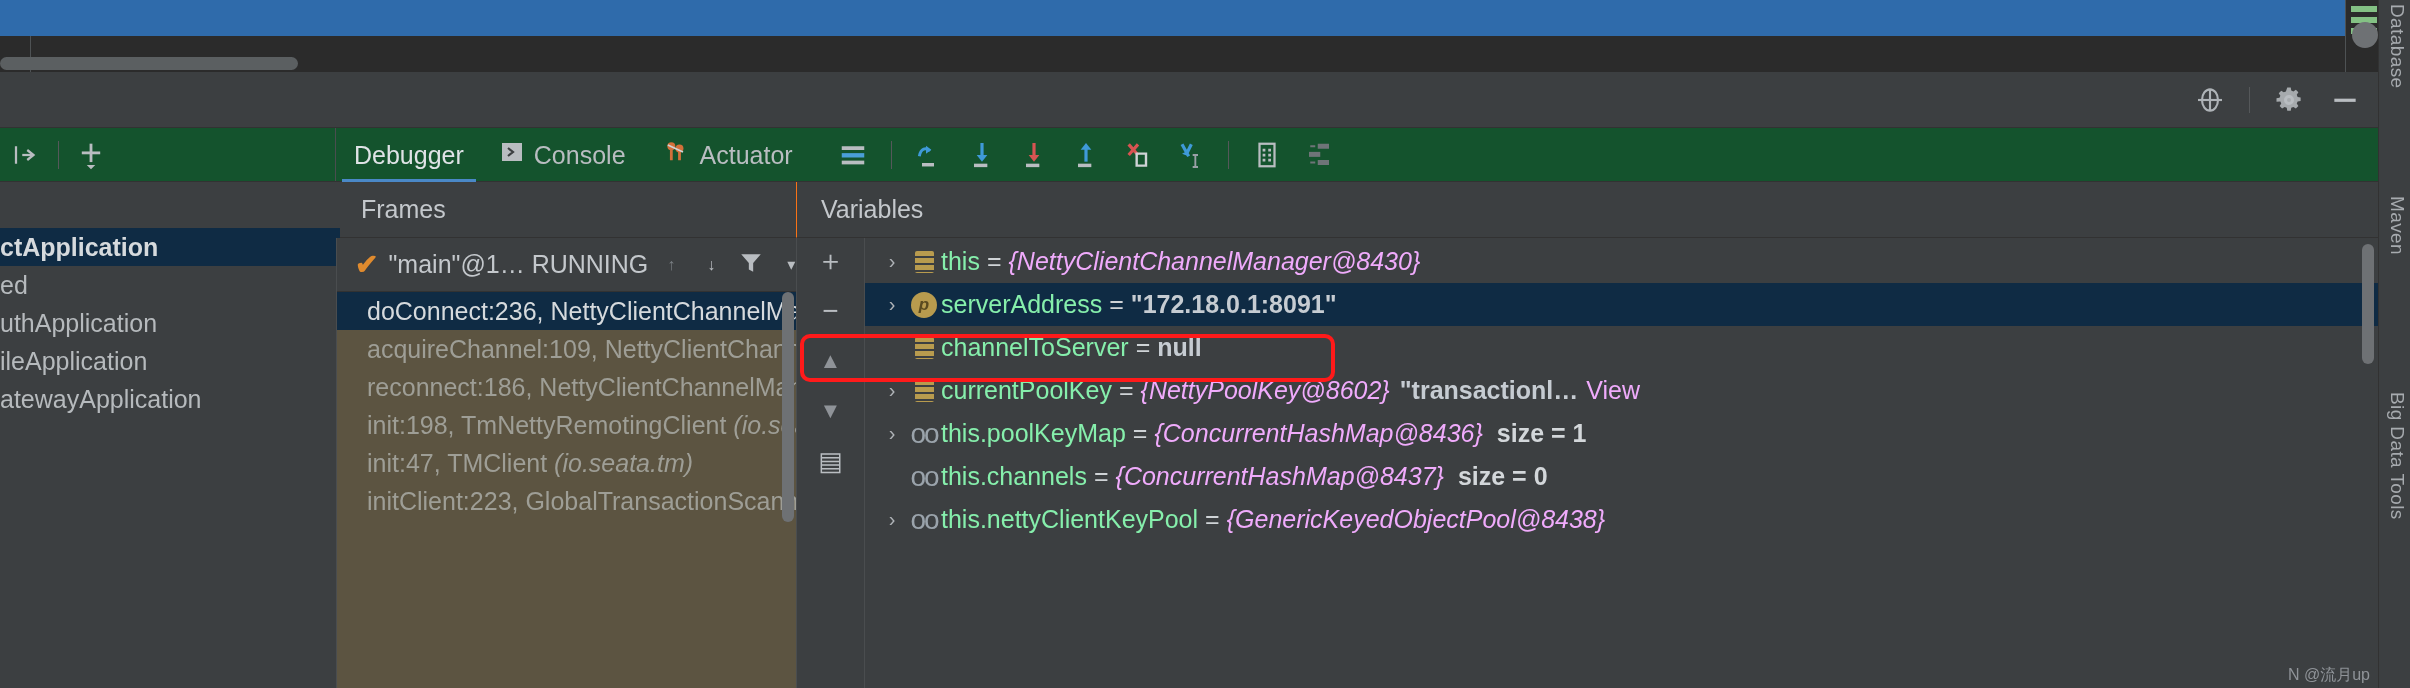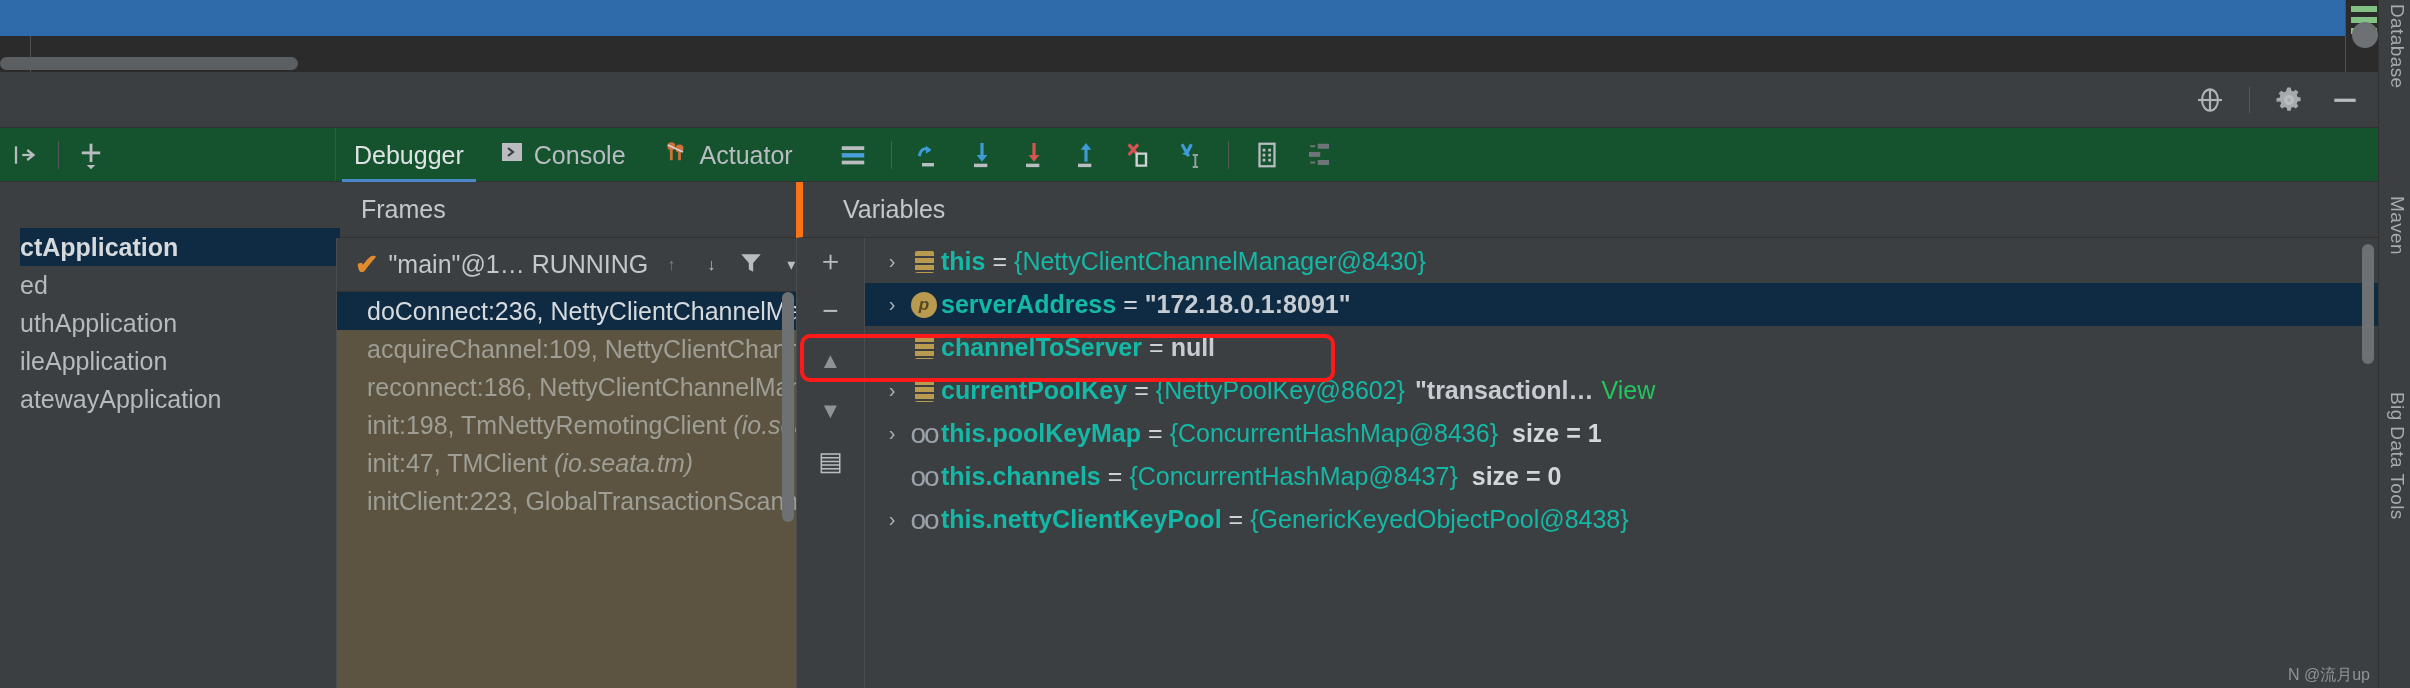--- a/index.html
+++ b/index.html
@@ -65,26 +65,26 @@
   .steptools { display:flex; align-items:center; gap:4px; padding-left:18px; }
   .st { width:48px; height:54px; display:flex; align-items:center; justify-content:center; }
   .st-sep { width:1px; height:28px; background:#55585a; margin:0 10px; }
 
   
   .colhdr { position:absolute; top:182px; height:56px; background:#3c3f41;
      border-bottom:1px solid #323232; display:flex; align-items:center;
      color:#c4c8cc; font-size:25px; }
   .colhdr-frames { left:336px; width:460px; padding-left:24px;
      border-left:1px solid #4a4d4f; }
-  .colhdr-vars   { left:796px; width:1582px; padding-left:40px;
-     border-left:7px solid #f97316; }
+  .colhdr-vars   { left:796px; width:1582px; padding-left:24px;
+     border-left:1px solid #f97316; }
 
   
   .sidebar { position:absolute; left:0; top:182px; width:340px; height:506px;
-     background:#3c3f41; overflow:hidden;padding-left:20px; }
+     background:#3c3f41; overflow:hidden; }
   .sb-item { height:38px; line-height:38px; color:#b6babd; font-size:25px;
      padding-left:0px; white-space:nowrap; }
   .sb-item.sel { background:#0f2b44; color:#d6dadd; font-weight:bold; }
 
   
   .frames { position:absolute; left:336px; top:238px; width:460px; height:450px;
      background:#3c3f41; border-left:1px solid #4a4d4f; overflow:hidden; }
   .thread-row { height:54px; display:flex; align-items:center; gap:10px;
      padding-left:18px; border-bottom:1px solid #323232; }
   .thread-check { color:#e08b2e; font-size:28px; font-weight:bold; }
@@ -115,26 +115,26 @@
   .var-row.sel { background:#0f2b44; }
   .arrow { width:30px; color:#b0b4b8; font-size:20px; text-align:center; }
   .arrow.blank { color:transparent; }
   .vicon { width:34px; display:flex; align-items:center; justify-content:center; }
   .ico-field { display:inline-block; width:19px; height:22px;
       background:repeating-linear-gradient(#b89b4e 0 5px,#3c3f41 5px 7px); border-radius:2px; }
   .ico-p { display:inline-block; width:26px; height:26px; border-radius:50%;
       background:#b89b4e; color:#5a4a1f; font-size:17px; line-height:26px;
       text-align:center; font-weight:bold; }
   .ico-oo { color:#9aa3ab; font-size:28px; letter-spacing:-2px; }
-  .vname { color:#14b8a6;font-weight:bold; }
+  .vname { color:#86efac; }
   .veq { color:#cfd3d6; padding:0 7px; }
-  .vval-gray { color:#14b8a6; }
+  .vval-gray { color:#f0abfc;font-style:italic; }
   .vval-str { color:#c6ccd2; font-weight:bold; }
   .vval-extra { color:#c6ccd2; font-weight:bold; padding-left:10px; }
-  .vlink { color:#22c55e; padding-left:8px; }
+  .vlink { color:#f0abfc; padding-left:8px; }
   .vsize { color:#d3d7da; font-weight:bold; padding-left:14px; }
 
   .redbox { position:absolute; left:800px; top:334px; width:535px; height:48px;
      border:4px solid #ff1a1a; border-radius:10px; pointer-events:none; }
 
   .vars-scroll { position:absolute; right:4px; top:6px; width:12px; height:120px;
      background:#6e7174; border-radius:6px; }
 
   .watermark { position:absolute; right:40px; bottom:2px; color:#8f9398; font-size:16px; }
 </style>

